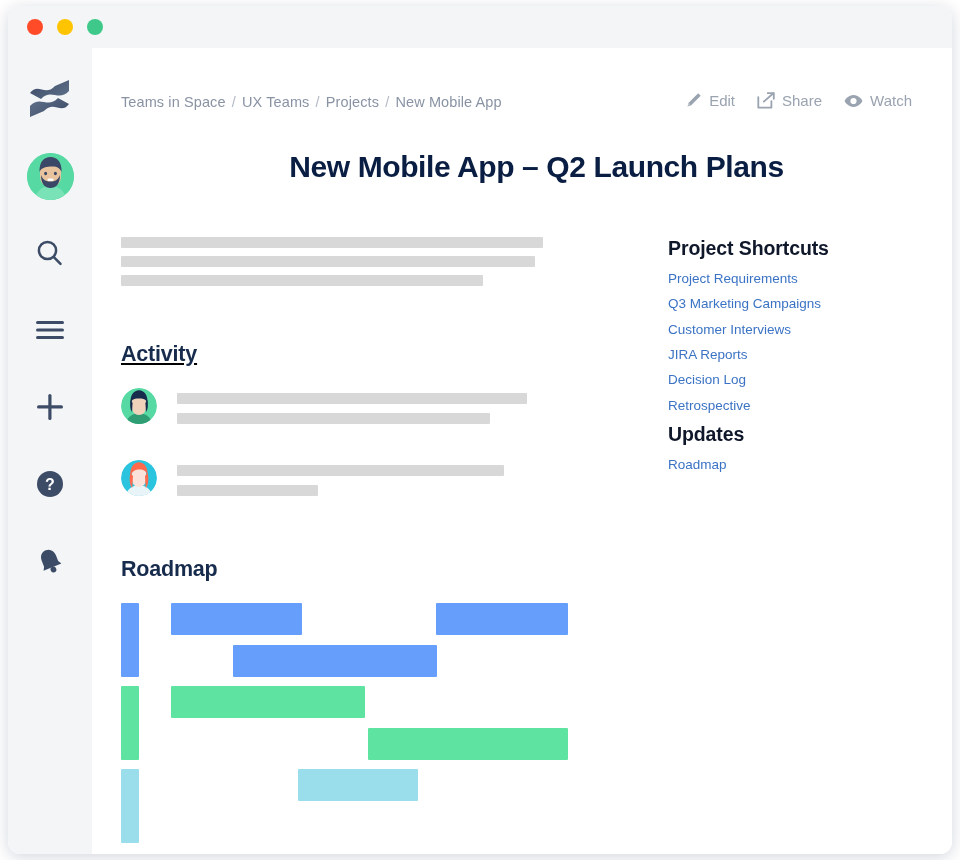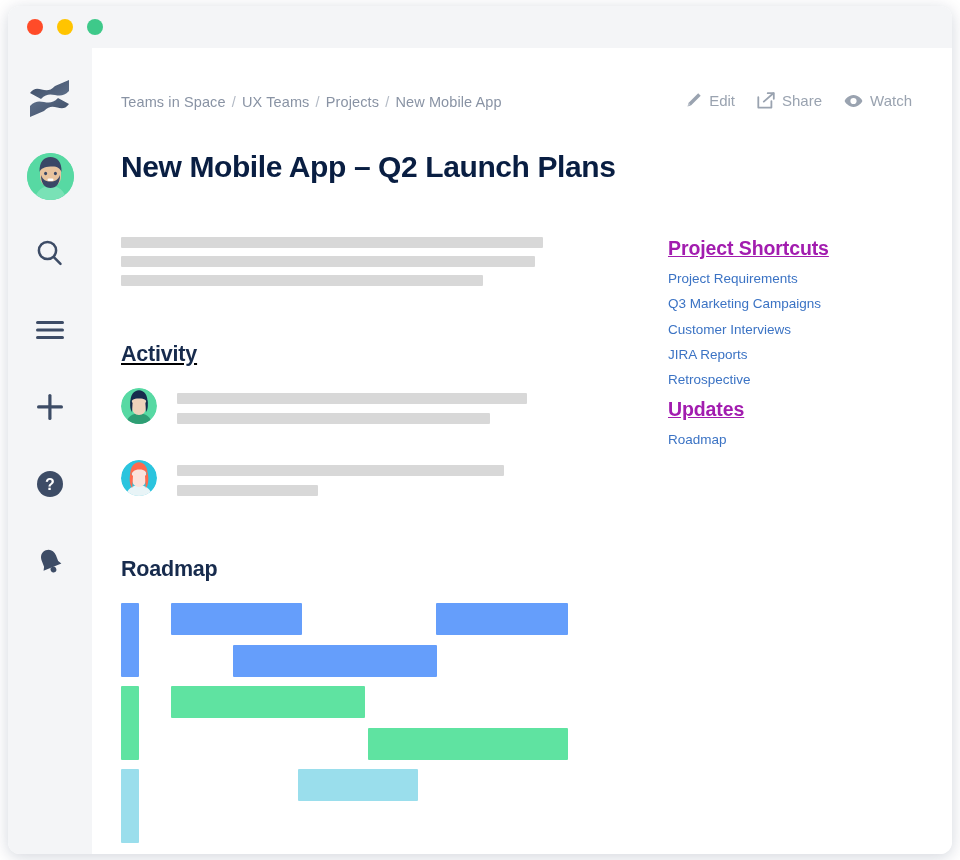--- a/index.html
+++ b/index.html
@@ -131,20 +131,21 @@
   }
   .action svg { display: block; flex: 0 0 auto; }
 
   .page-title {
     font-size: 30px;
     font-weight: 700;
     color: #091e42;
     letter-spacing: -0.4px;
     margin: 39px 0 0 29px;
     line-height: 1.15;
+    text-align: center;
   }
 
   .columns {
     display: flex;
     margin-top: 52px;
     padding-left: 29px;
   }
   .col-main  { width: 482px; flex: 0 0 482px; }
   .col-side  { width: 260px; flex: 0 0 260px; margin-left: 65px; }
 
@@ -208,24 +209,23 @@
     top: 0;
     height: 32px;
     border-radius: 1px;
   }
 
   
   .side-block { margin-bottom: 0; }
   h3.side-title {
     font-size: 19.5px;
     font-weight: 700;
-    color: #a21caf;
+    color: #0f172a;
     margin: 0 0 11px 0;
     letter-spacing: -0.1px;
-    text-decoration: underline;
   }
   .side-link {
     display: block;
     font-size: 13.5px;
     color: #3b73c4;
     text-decoration: none;
     margin-bottom: 8.5px;
     line-height: 1.25;
     cursor: pointer;
   }
@@ -472,20 +472,21 @@
         </div>
 
         <div class="col-side">
 
           <div class="side-block">
             <h3 class="side-title">Project Shortcuts</h3>
             <a class="side-link">Project Requirements</a>
             <a class="side-link">Q3 Marketing Campaigns</a>
             <a class="side-link">Customer Interviews</a>
             <a class="side-link">JIRA Reports</a>
+            <a class="side-link">Decision Log</a>
             <a class="side-link">Retrospective</a>
           </div>
 
           <div class="side-block updates">
             <h3 class="side-title">Updates</h3>
             <a class="side-link">Roadmap</a>
           </div>
 
         </div>
       </div>

